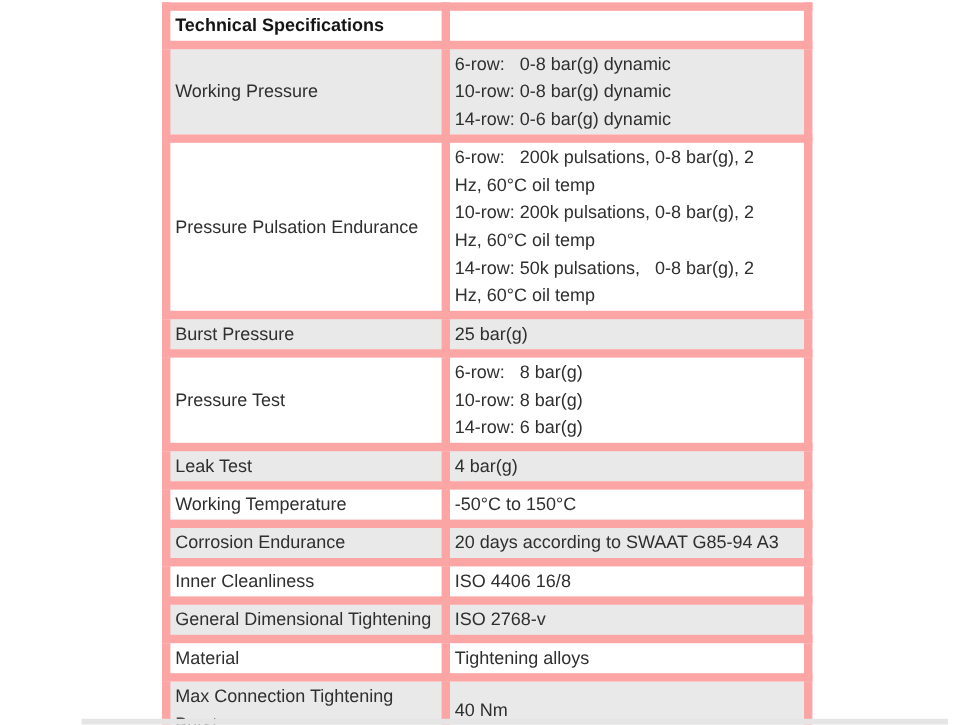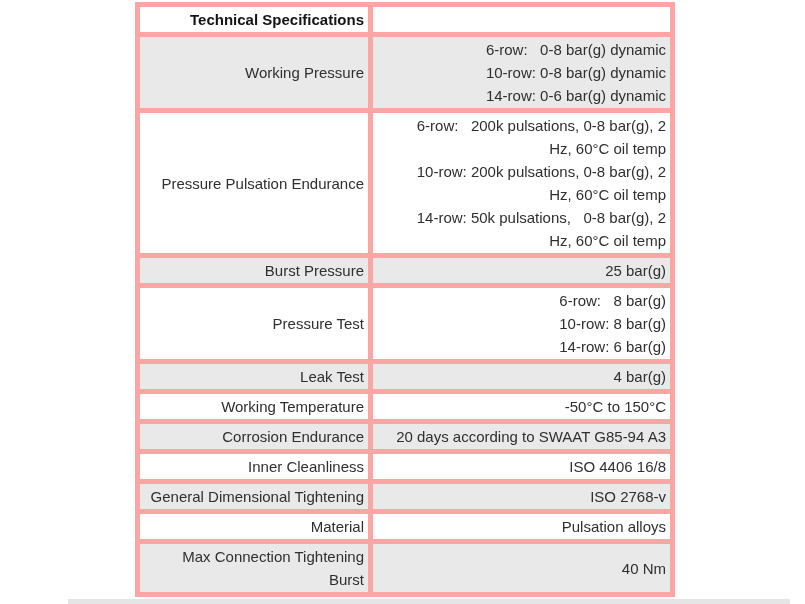--- a/index.html
+++ b/index.html
@@ -15,26 +15,26 @@
     position: absolute;
     left: 135px;
     top: 2px;
     width: 535px;
     border-collapse: collapse;
     table-layout: fixed;
   }
   table.spec col.c1 { width: 233px; }
   table.spec col.c2 { width: 302px; }
   table.spec th, table.spec td {
-    border: 5px solid #fca5a5;
+    border: 7px solid #fca5a5;
     padding: 1px 4px;
     font-size: 15px;
     line-height: 23px;
     color: #2f2f2f;
-    text-align: right;
+    text-align: left;
     vertical-align: middle;
     white-space: pre-wrap;
     font-weight: normal;
     overflow: hidden;
   }
   table.spec thead th.title {
     font-weight: 700;
     color: #141414;
   }
   table.spec tbody tr:nth-child(odd) { background: #e9e9e9; }
@@ -103,21 +103,21 @@
       <tr>
         <td>Inner Cleanliness</td>
         <td>ISO 4406 16/8</td>
       </tr>
       <tr>
         <td>General Dimensional Tightening</td>
         <td>ISO 2768-v</td>
       </tr>
       <tr>
         <td>Material</td>
-        <td>Pulsation alloys</td>
+        <td>Tightening alloys</td>
       </tr>
       <tr>
         <td>Max Connection Tightening Burst</td>
         <td>40 Nm</td>
       </tr>
     </tbody>
   </table>
 
   <div class="bottom-strip" style="background: rgb(229, 229, 229);"></div>
 

